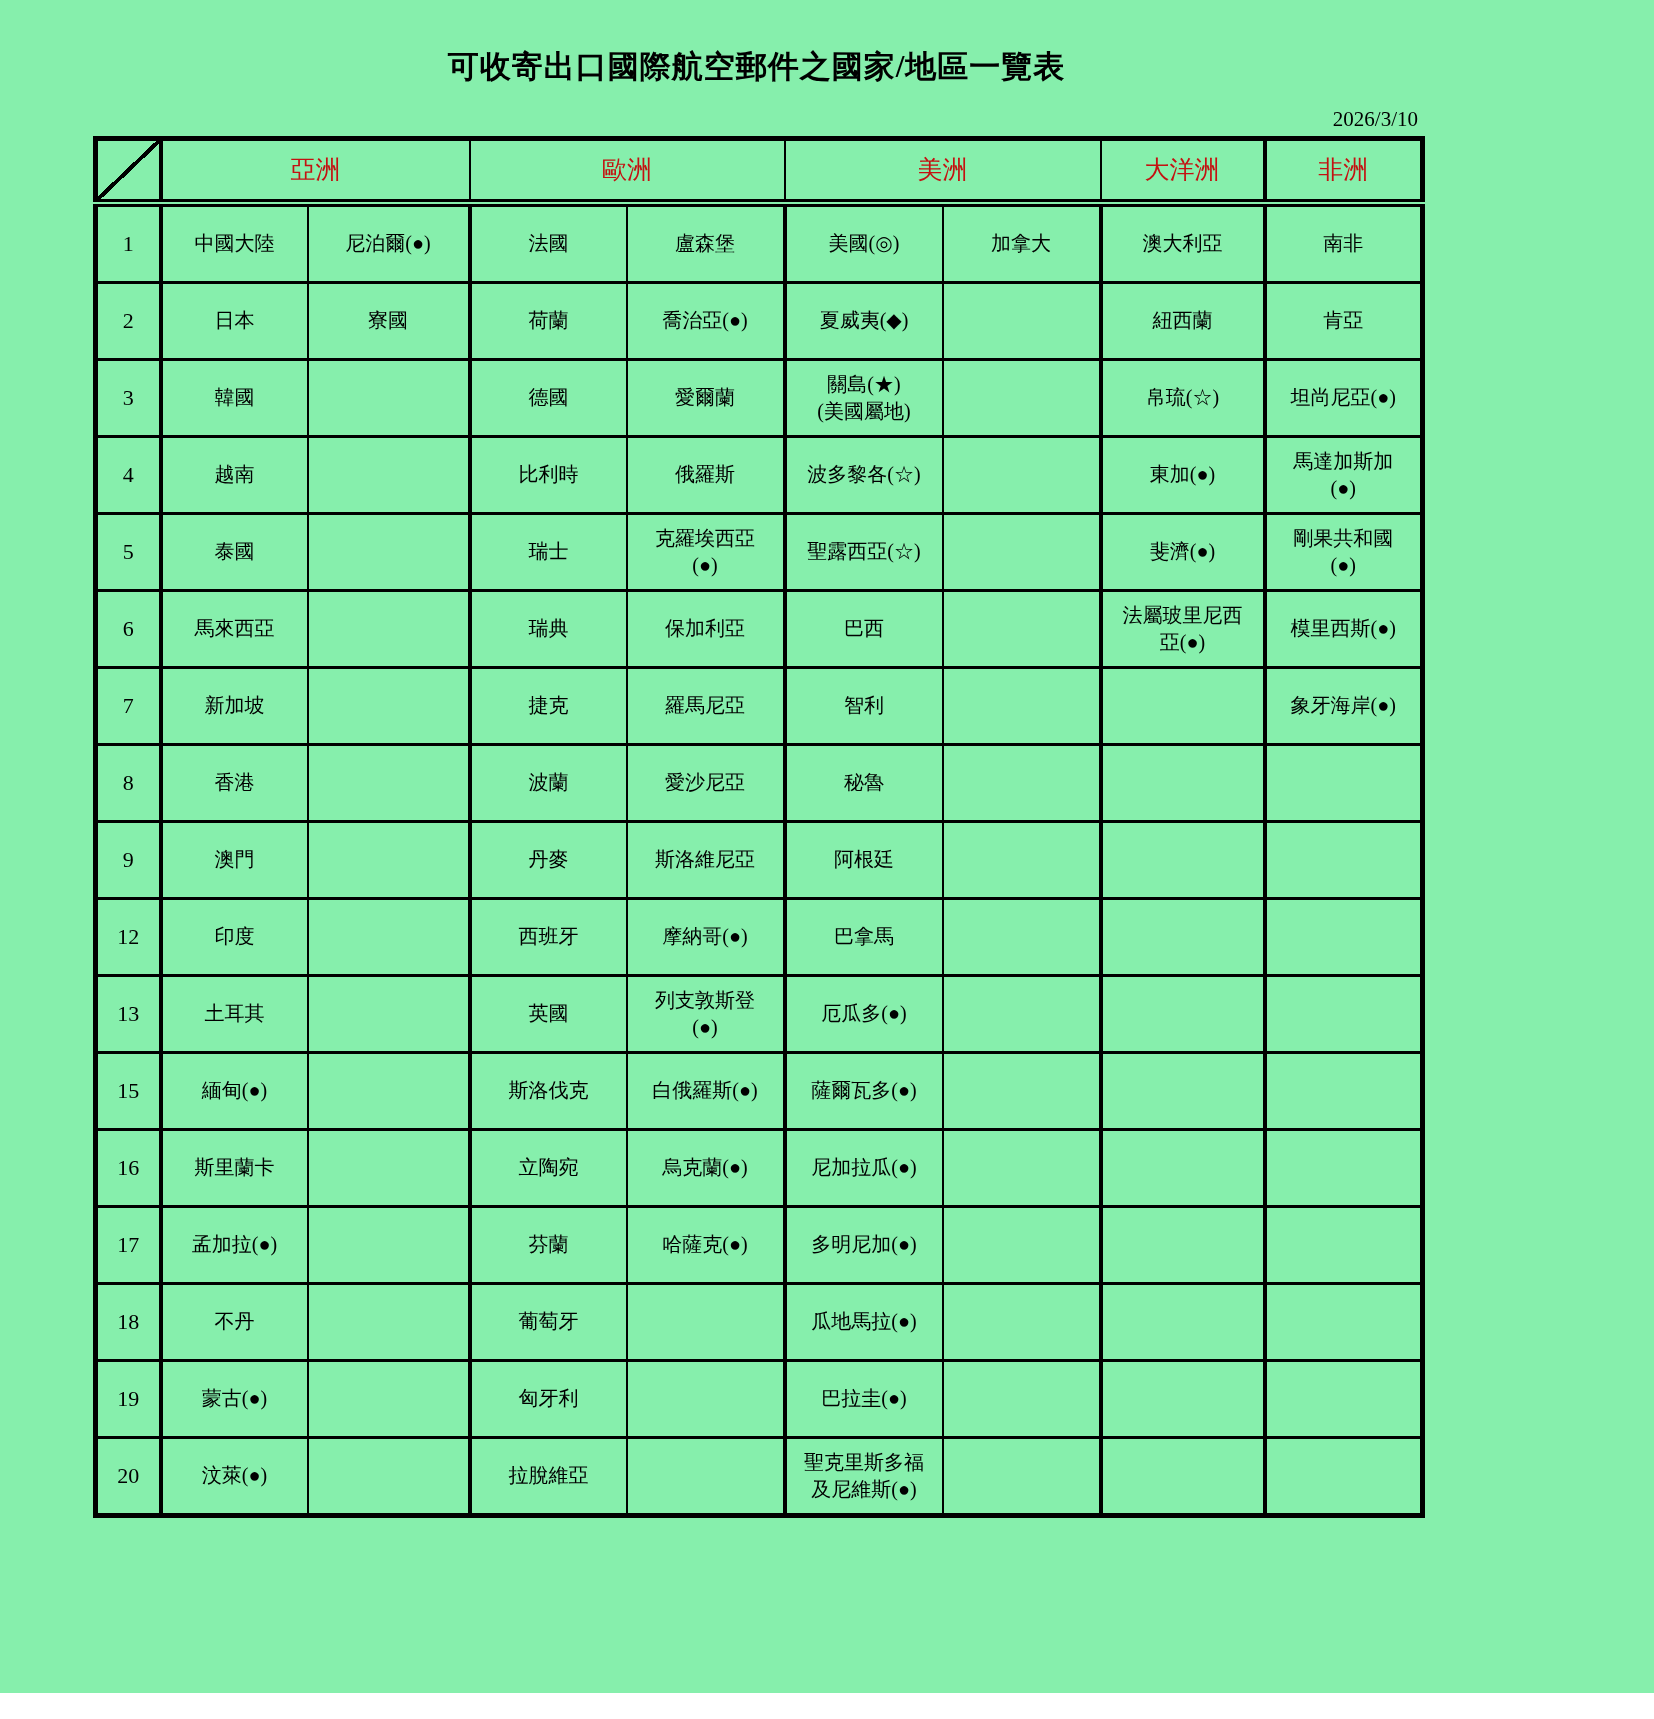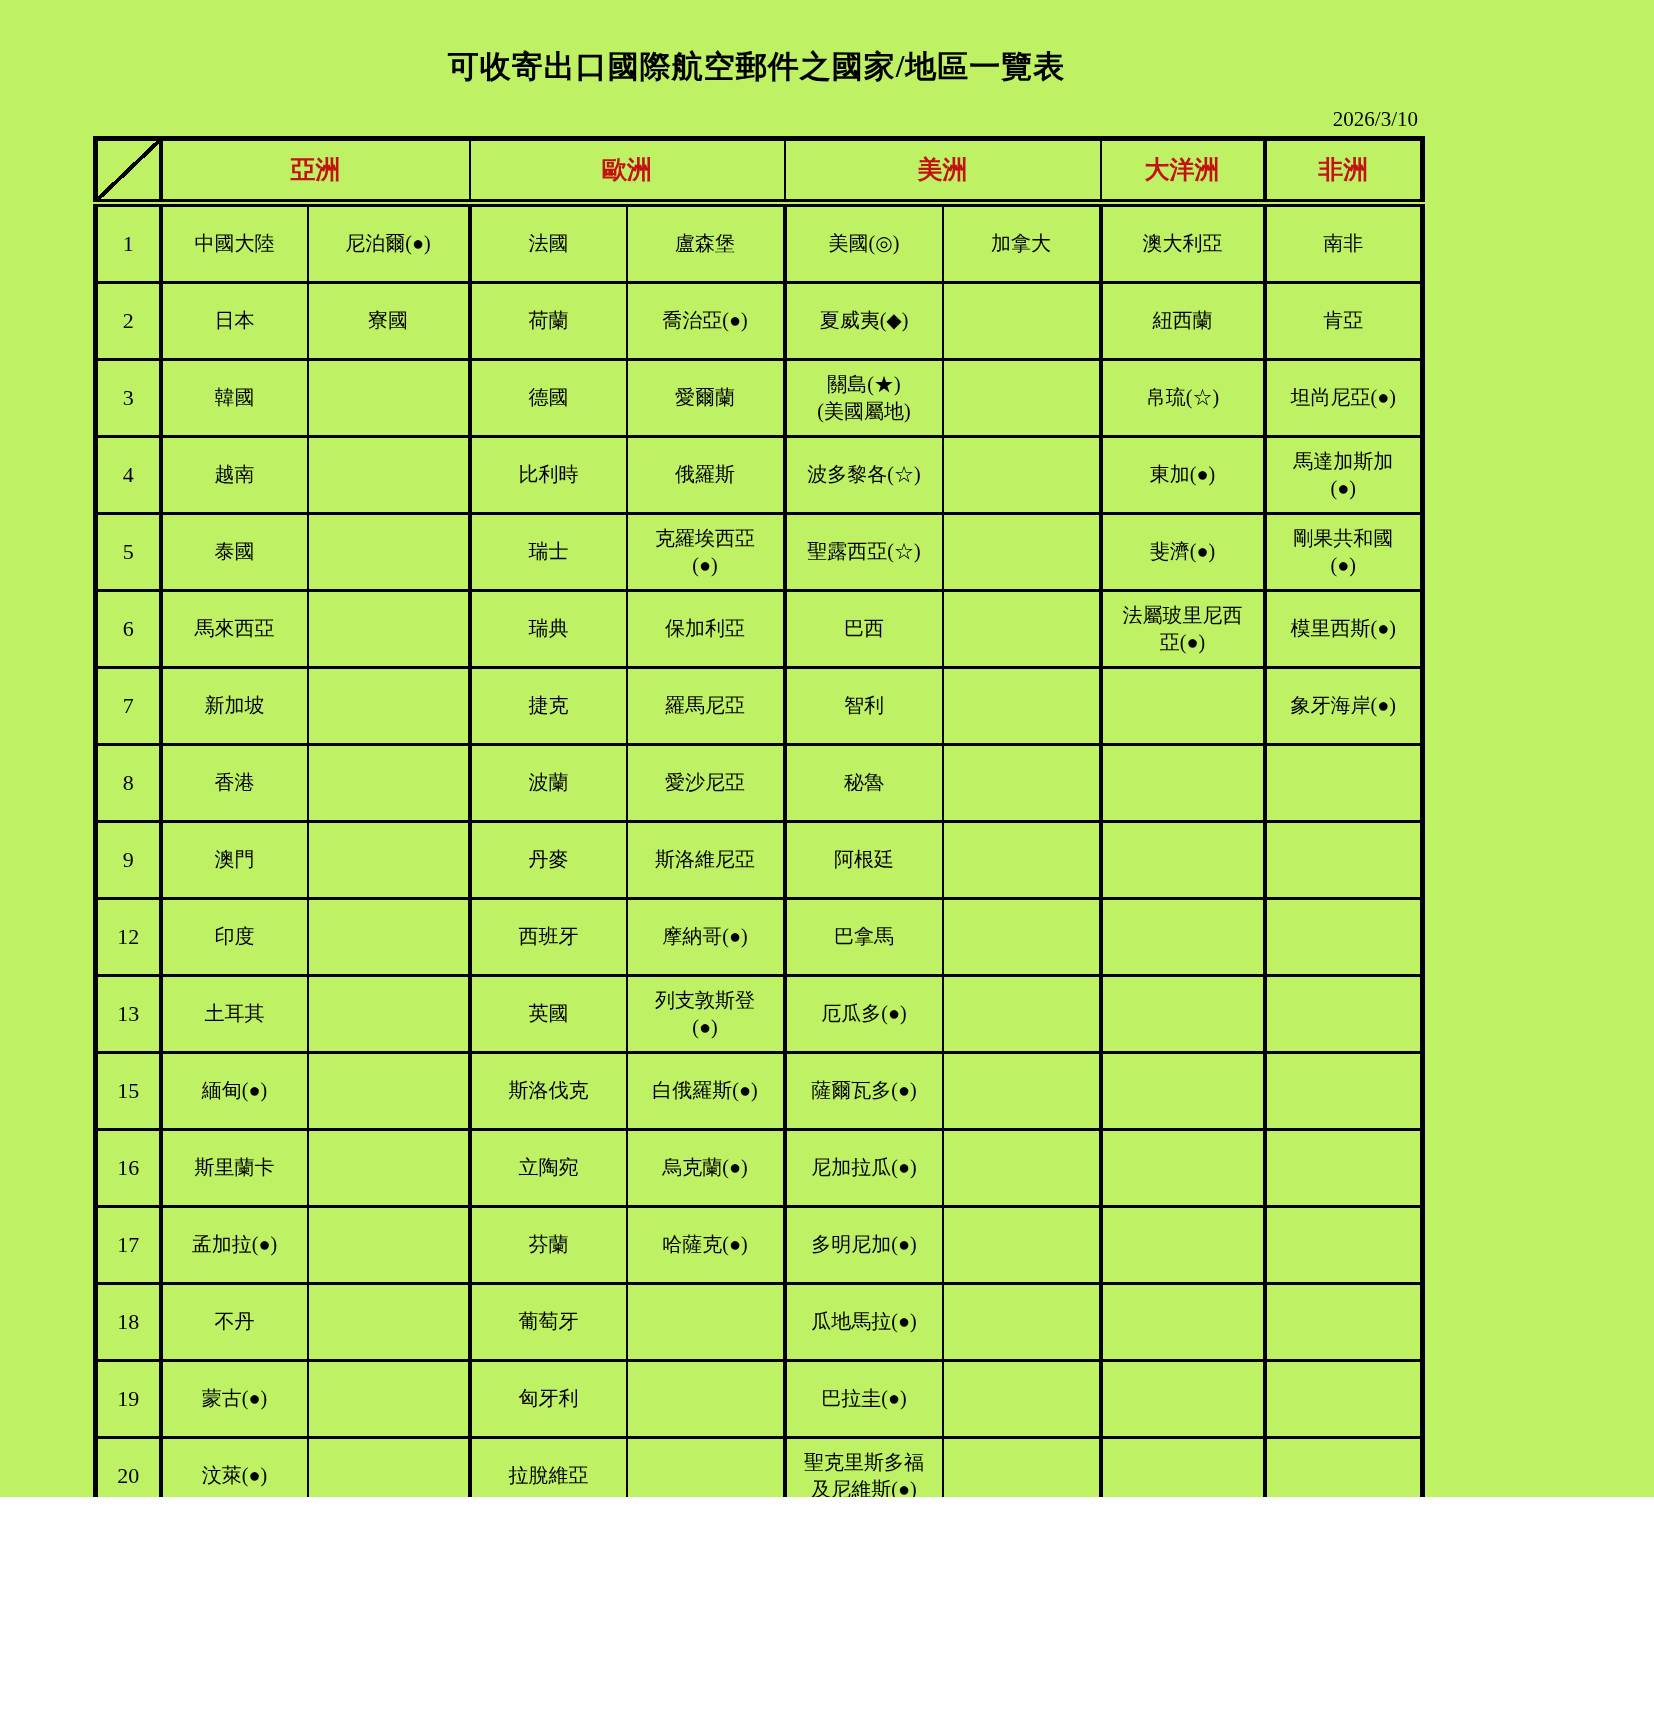--- a/index.html
+++ b/index.html
@@ -5,22 +5,22 @@
   html, body {
     margin: 0;
     padding: 0;
     background: #ffffff;
     font-family: "Liberation Serif", "DejaVu Serif", serif;
     color: #000000;
   }
   .page {
     position: relative;
     width: 1654px;
-    height: 1497px;
-    background: #bef264;
+    height: 1693px;
+    background: #86efac;
     overflow: hidden;
   }
   .sheet {
     position: absolute;
     left: 93px;
     top: 48px;
     width: 1327px;
   }
   .page-title {
     margin: 0 0 20px 0;
@@ -49,21 +49,21 @@
     border-bottom: 3px solid #000;
     text-align: center;
     vertical-align: middle;
     padding: 2px 3px;
     overflow: hidden;
   }
   .mail-table thead th {
     height: 54px;
     border-bottom: 8px double #000;
     font-size: 25px;
-    font-weight: bold;
+    font-weight: normal;
     color: #c41111;
   }
   .mail-table tbody td {
     height: 70px;
     font-size: 20px;
     line-height: 1.35;
     white-space: pre-line;
   }
   .mail-table td.num {
     font-size: 22px;

